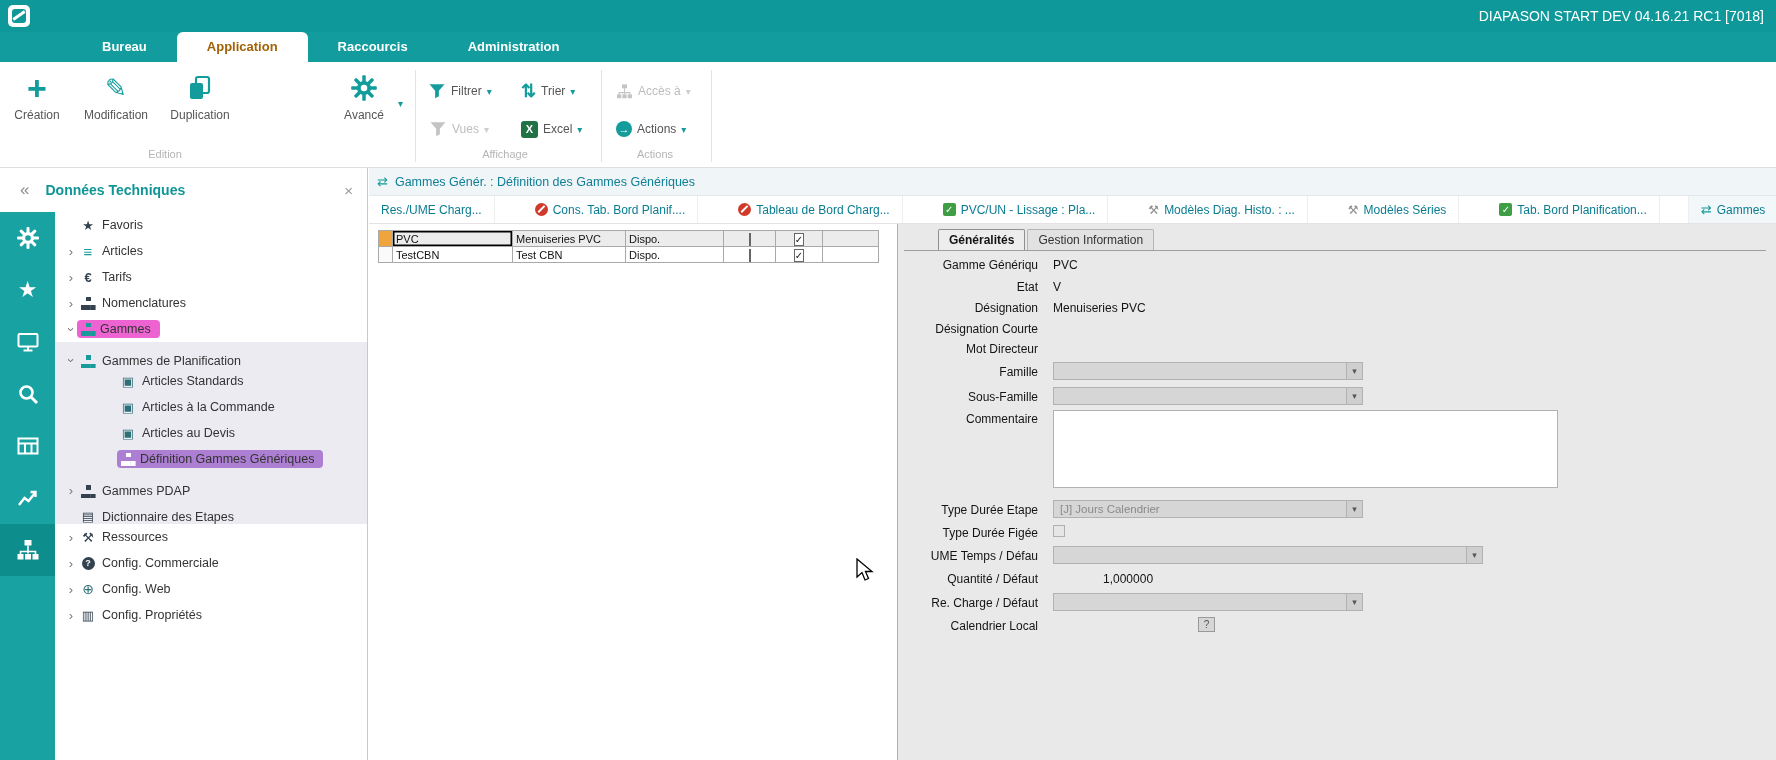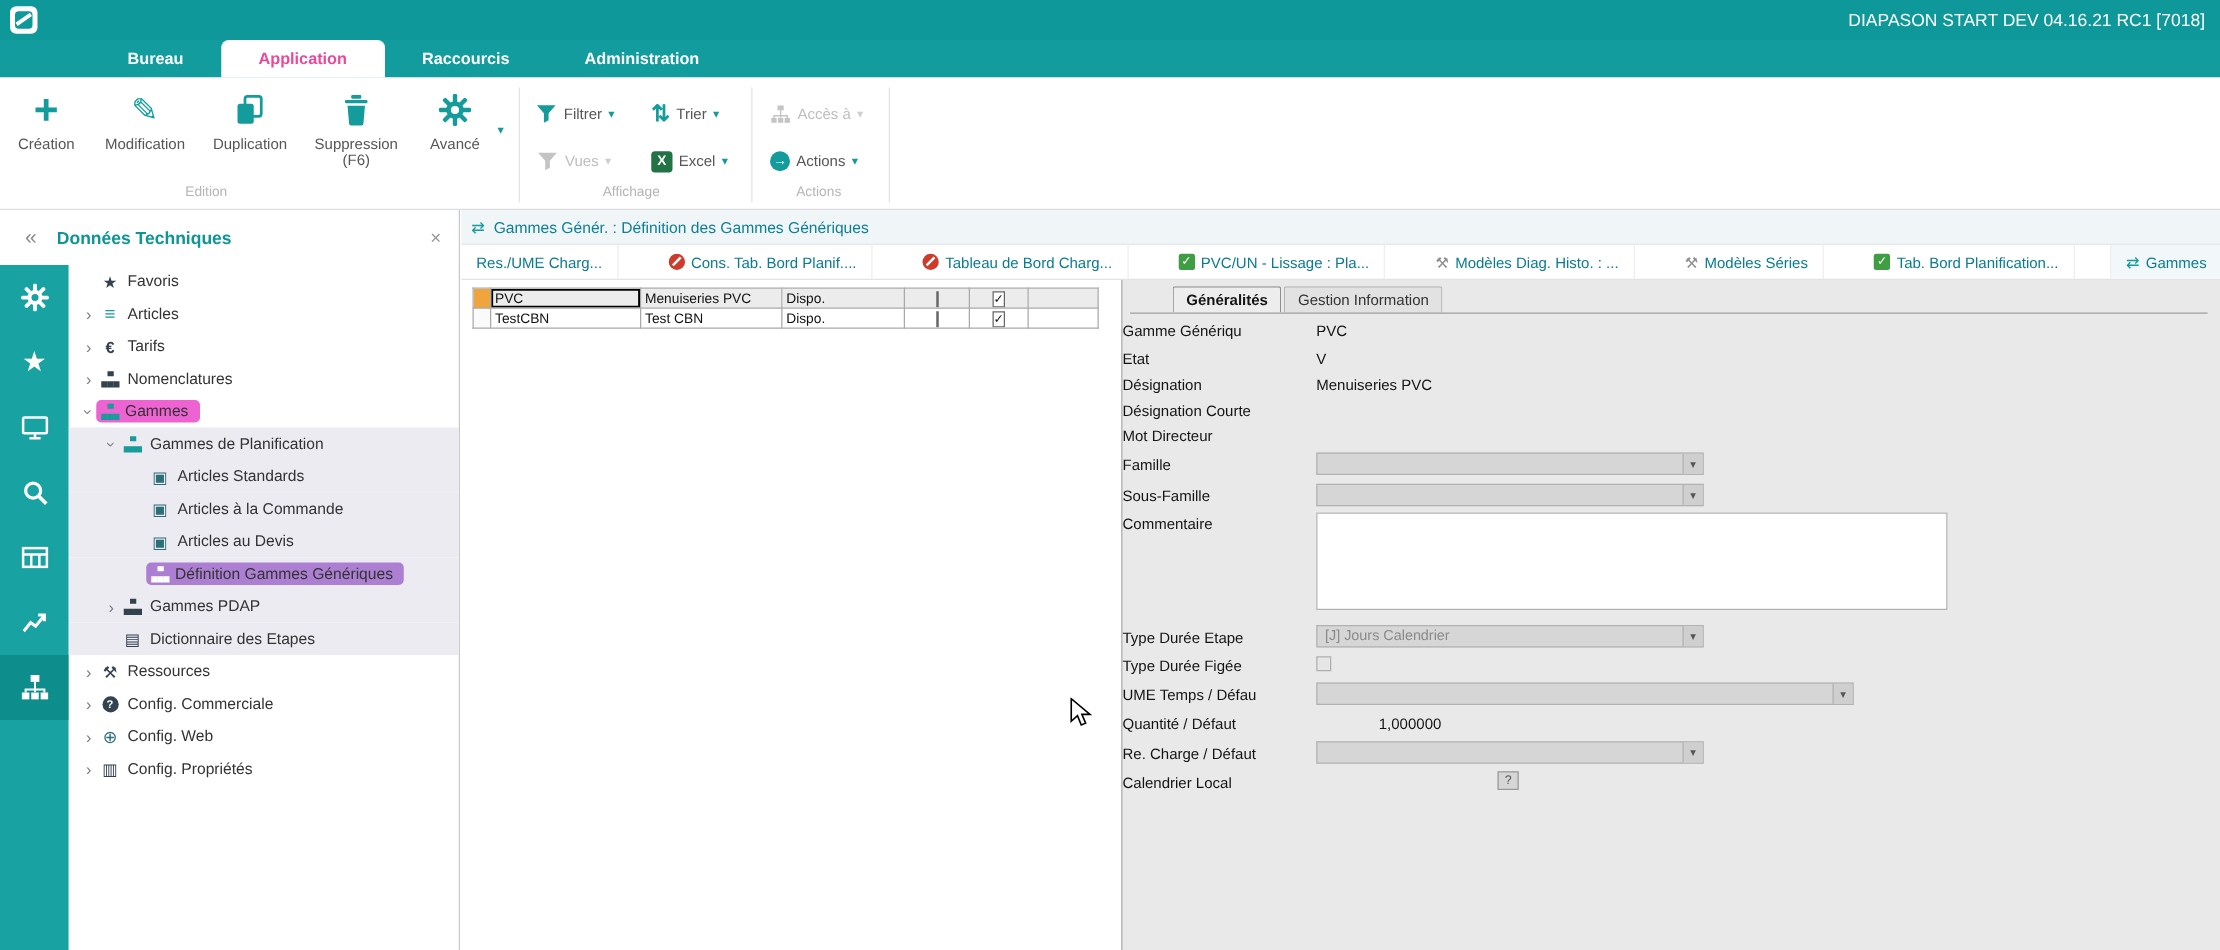--- a/index.html
+++ b/index.html
@@ -10,21 +10,21 @@
   
   .titlebar { position:absolute; left:0; top:0; right:0; height:32px; background:#0f9899; display:flex; align-items:center; }
   .logo { width:22px; height:22px; margin-left:8px; background:#fff; border-radius:5px; position:relative; }
   .logo::before { content:""; position:absolute; inset:4px; background:#0f9899; border-radius:3px; }
   .logo::after { content:""; position:absolute; left:4px; top:9px; width:14px; height:3px; background:#fff; transform:rotate(-35deg); }
   .win-title { margin-left:auto; margin-right:12px; color:#ffffff; font-weight:normal; font-size:14px; }
 
   
   .ribbon-tabs { position:absolute; top:32px; left:0; right:0; height:30px; background:#129c9d; display:flex; padding-left:72px; }
   .rtab { padding:0 30px; line-height:30px; color:#fff; font-weight:bold; font-size:13px; cursor:default; white-space:nowrap; }
-  .rtab.active { background:#fff; color:#ec4899; border-radius:6px 6px 0 0; }
+  .rtab.active { background:#fff; color:#a16207; border-radius:6px 6px 0 0; }
 
   
   .ribbon { position:absolute; top:62px; left:0; right:0; height:106px; background:#fff; border-bottom:1px solid #dedede; }
   .big-btn { position:absolute; top:8px; text-align:center; font-size:12px; color:#565656; }
   .big-btn .bicon { height:36px; display:flex; align-items:center; justify-content:center; }
   .big-label { margin-top:3px; line-height:13px; }
   .plus-ic { font-size:34px; color:#149c9c; font-weight:bold; line-height:30px; }
   .pencil-ic { font-size:26px; color:#149c9c; }
   .caret { color:#149c9c; font-size:10px; }
   .vsep { position:absolute; top:8px; height:92px; width:1px; background:#e3e3e3; }
@@ -44,21 +44,21 @@
 
   
   .icon-strip { position:absolute; top:212px; left:0; width:55px; height:548px; background:#18a2a2; }
   .strip-item { height:52px; display:flex; align-items:center; justify-content:center; cursor:default; }
   .strip-item.active { background:#0e8d8d; }
   .strip-star { font-size:22px; color:#fff; }
 
   
   .tree { position:absolute; top:212px; left:55px; width:313px; height:548px; background:#fff; border-right:1px solid #c9c9c9; font-size:12.5px; color:#333; overflow:hidden; }
   .trow { height:26px; display:flex; align-items:center; padding-left:8px; cursor:default; }
-  .trow.lvl1 { padding-left:26px; }
+  .trow.lvl1 { padding-left:8px;align-items:flex-end; }
   .trow.lvl2 { padding-left:48px; }
   .trow.zone { background:#ecebf2; }
   .chev { width:16px; color:#7a7a7a; font-size:13px; flex:none; text-align:center; }
   .chev.right::before { content:"›"; }
   .chev.down::before { content:"›"; display:inline-block; transform:rotate(90deg); }
   .ticon { width:18px; flex:none; margin-right:5px; display:flex; align-items:center; justify-content:center; font-size:13px; }
   .ic-dark { color:#33424f; }
   .ic-teal { color:#179b9b; }
   .ic-tealdark { color:#2e6f77; }
   .tlabel { white-space:nowrap; }
@@ -101,21 +101,21 @@
   .cb.checked::after { content:"✓"; }
   td.ctr { text-align:center; }
 
   
   .details { position:absolute; left:897px; top:224px; right:0; bottom:0; background:#e9e9e9; border-left:1px solid #aeaeae; font-size:12px; color:#141414; }
   .dtabs { position:absolute; top:3px; left:8px; height:23px; display:flex; align-items:flex-end; }
   .dtab2 { padding:3px 10px; cursor:default; white-space:nowrap;margin-left:32px; }
   .dtab2.active { font-weight:bold; background:#ededed; border:1px solid #8f8f8f; border-bottom:none; border-radius:2px 2px 0 0; }
   .dtab2.inactive { border:1px solid #b5b5b5; border-bottom:none; border-radius:2px 2px 0 0; background:#e2e2e2; color:#333; margin-left:2px; }
   .dtabs-line { position:absolute; top:26px; left:6px; right:10px; height:1px; background:#9f9f9f; }
-  .flabel { position:absolute; left:0; width:140px; text-align:left; white-space:nowrap; }
+  .flabel { position:absolute; left:0; width:140px; text-align:right; white-space:nowrap; }
   .fvalue { position:absolute; left:155px; white-space:nowrap; }
   .ddl { position:absolute; left:155px; height:18px; background:#d6d6d6; border:1px solid #b2b2b2; }
   .ddl::after { content:"▾"; position:absolute; right:0; top:0; bottom:0; width:15px; background:#cfcfcf; border-left:1px solid #b2b2b2; color:#555; font-size:9px; display:flex; align-items:center; justify-content:center; }
   .ddl-text { display:block; padding:2px 35px 0 6px; font-size:11.5px; color:#8a8a8a; white-space:nowrap; overflow:hidden; }
   .w310 { width:310px; } .w430 { width:430px; }
   .dtextarea { position:absolute; left:155px; top:186px; width:505px; height:78px; background:#fff; border:1px solid #b2b2b2; }
   .checkbox-sm { position:absolute; left:155px; width:12px; height:12px; background:#e6e6e6; border:1px solid #b0b0b0; }
   .qbtn { position:absolute; left:300px; width:17px; height:15px; background:#d6d6d6; border:1px solid #999; font-size:10px; color:#555; text-align:center; line-height:13px; cursor:default; }
 
   .cursor { position:absolute; left:856px; top:558px; pointer-events:none; }
@@ -151,31 +151,20 @@
       <div class="big-label">Modification</div>
     </div>
     <div class="big-btn" style="left:162px;width:76px;">
       <div class="bicon">
         <svg width="28" height="28" viewBox="0 0 28 28">
           <rect x="10" y="3" width="13" height="16" rx="2" fill="none" stroke="#149c9c" stroke-width="2.2"></rect>
           <rect x="4" y="9" width="13" height="16" rx="2" fill="#149c9c"></rect>
         </svg>
       </div>
       <div class="big-label">Duplication</div>
-    </div>
-    <div class="big-btn" style="left:240px;width:90px;">
-      <div class="bicon">
-        <svg width="26" height="28" viewBox="0 0 26 28" fill="#149c9c">
-          <rect x="9" y="2" width="8" height="3" rx="1"></rect>
-          <rect x="4" y="6" width="18" height="2.6" rx="1"></rect>
-          <path d="M6 10.5 h14 l-1.3 14.5 a1.5 1.5 0 0 1 -1.5 1.4 h-8.4 a1.5 1.5 0 0 1 -1.5 -1.4 z"></path>
-        </svg>
-      </div>
-      <div class="big-label"><span>Suppression</span><br>
-      <span>(F6)</span></div>
     </div>
     <div class="big-btn" style="left:332px;width:64px;">
       <div class="bicon">
         <svg width="28" height="28" viewBox="0 0 24 24" fill="#149c9c">
           <rect x="10.5" y="1" width="3" height="22" rx="1"></rect>
           <rect x="1" y="10.5" width="22" height="3" rx="1"></rect>
           <g transform="rotate(45 12 12)">
             <rect x="10.5" y="1" width="3" height="22" rx="1"></rect>
             <rect x="1" y="10.5" width="22" height="3" rx="1"></rect>
           </g>

